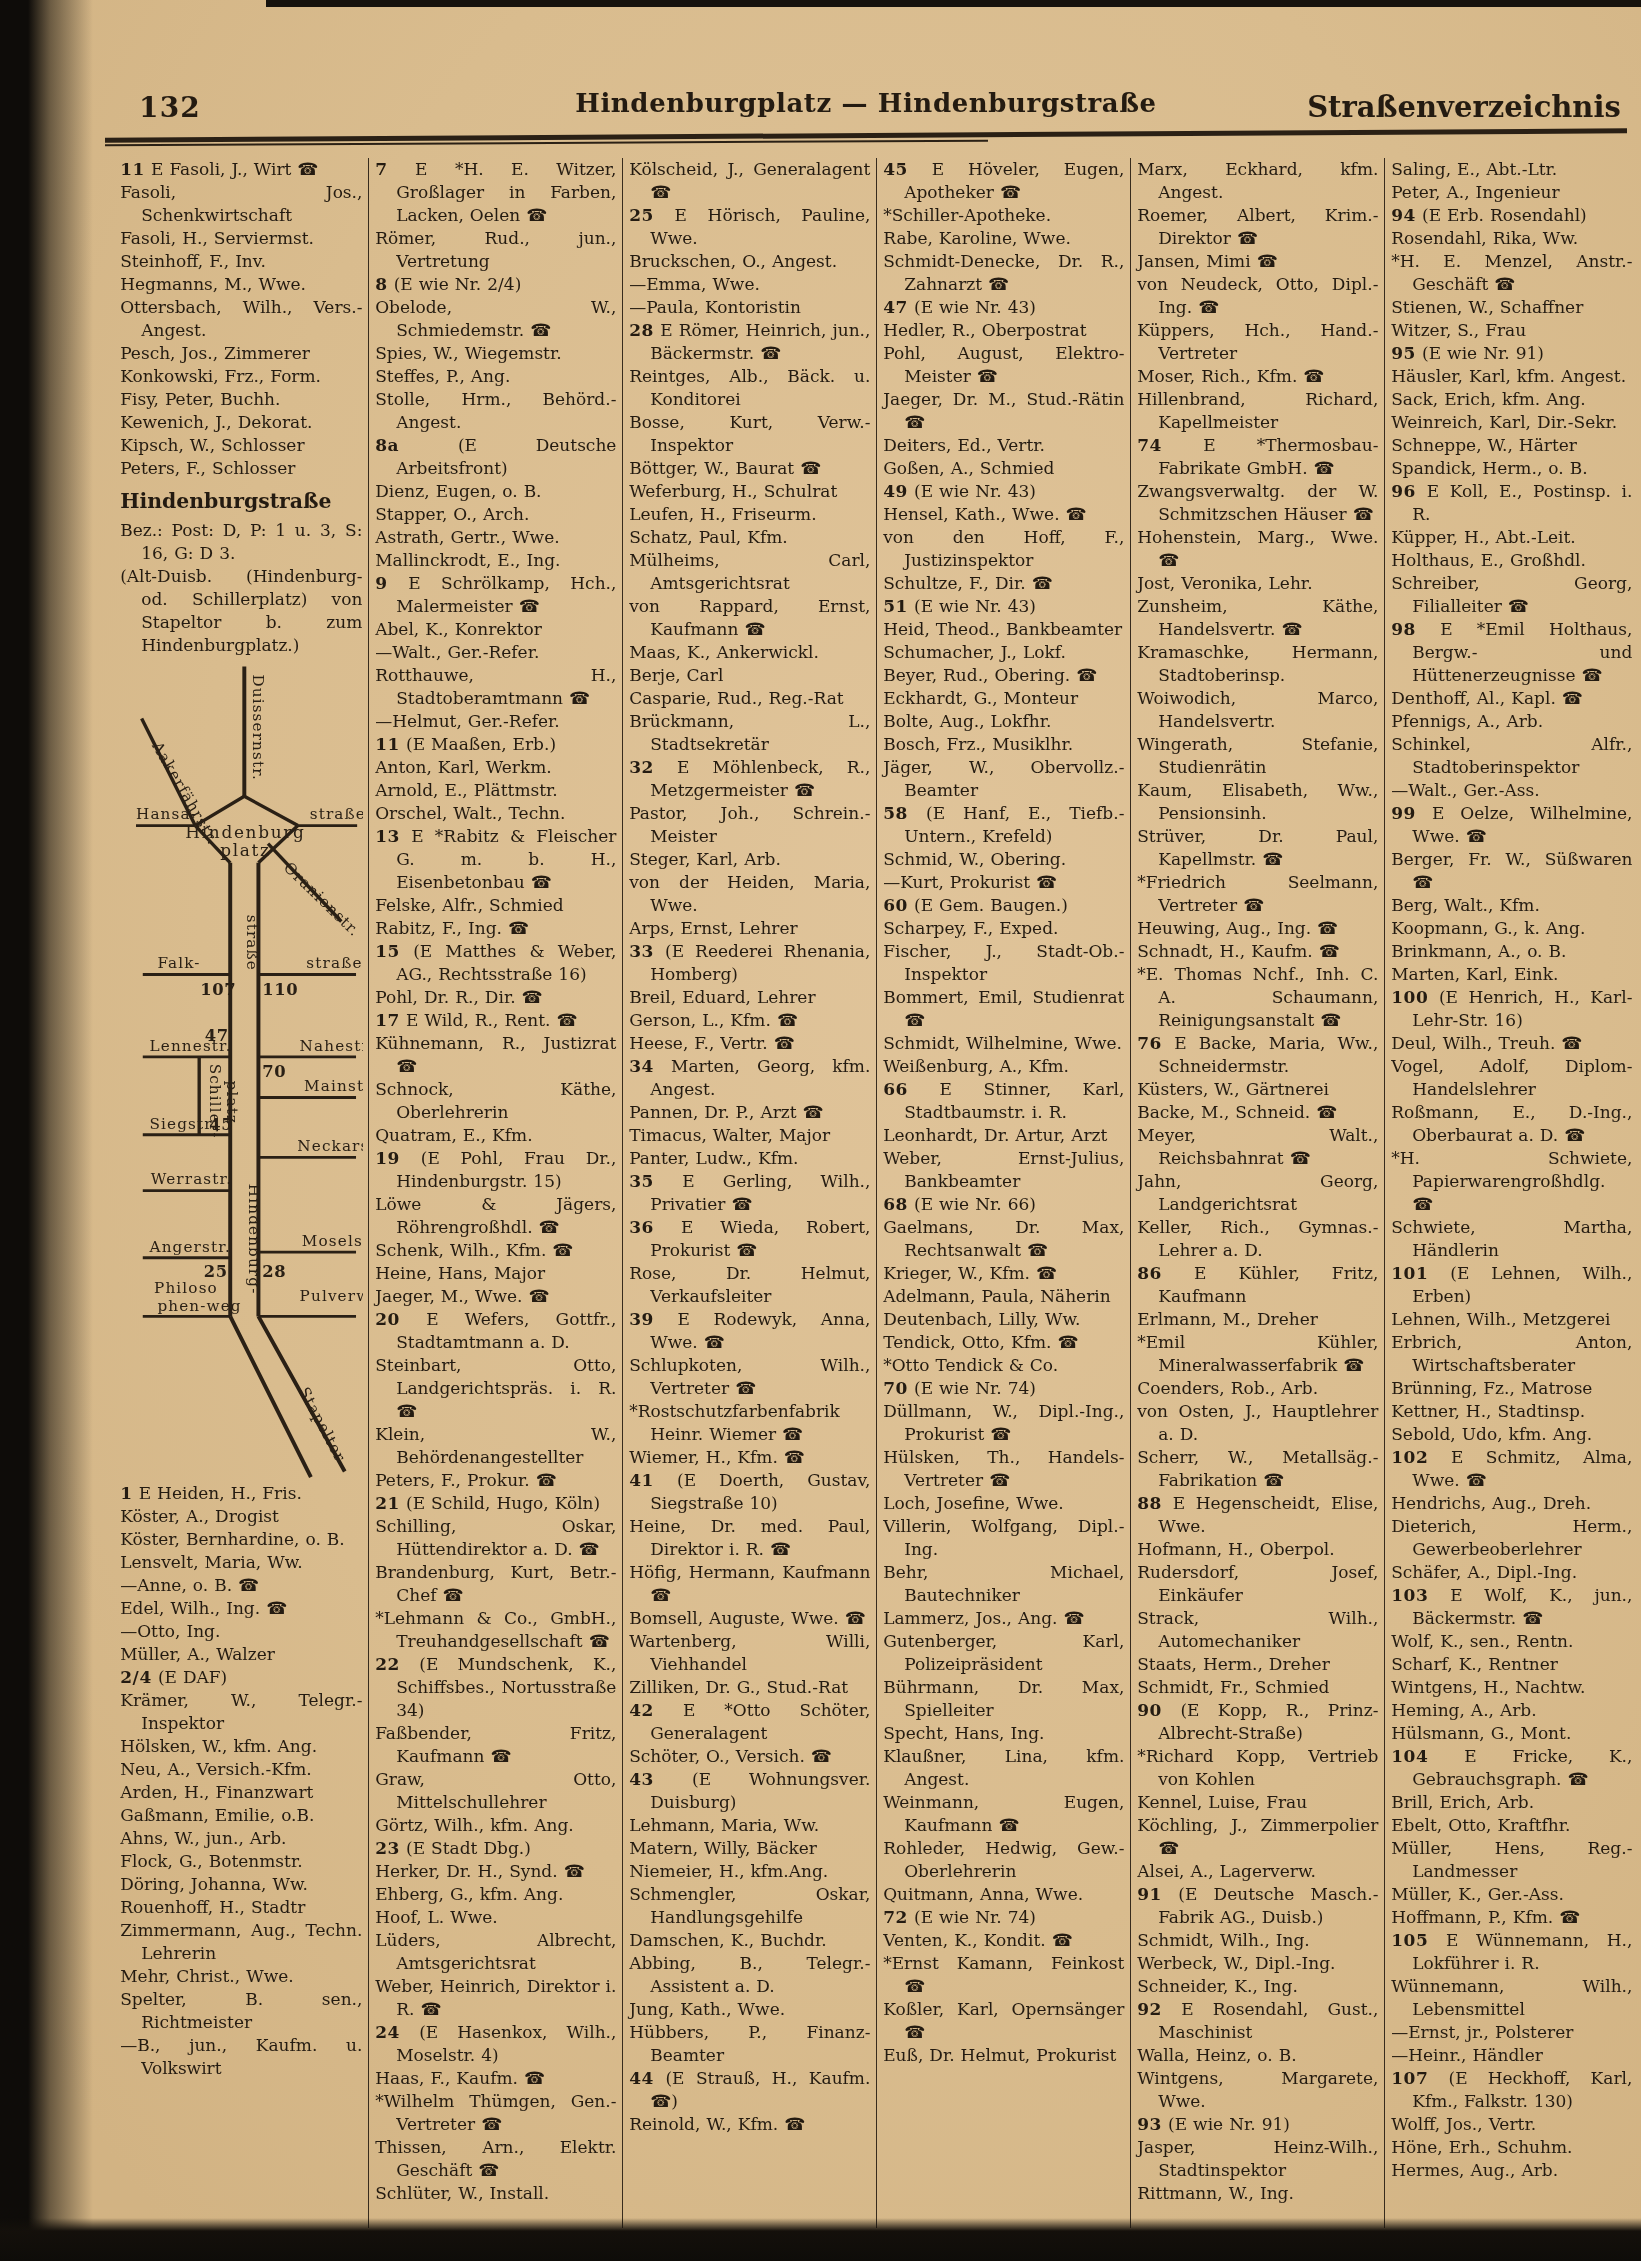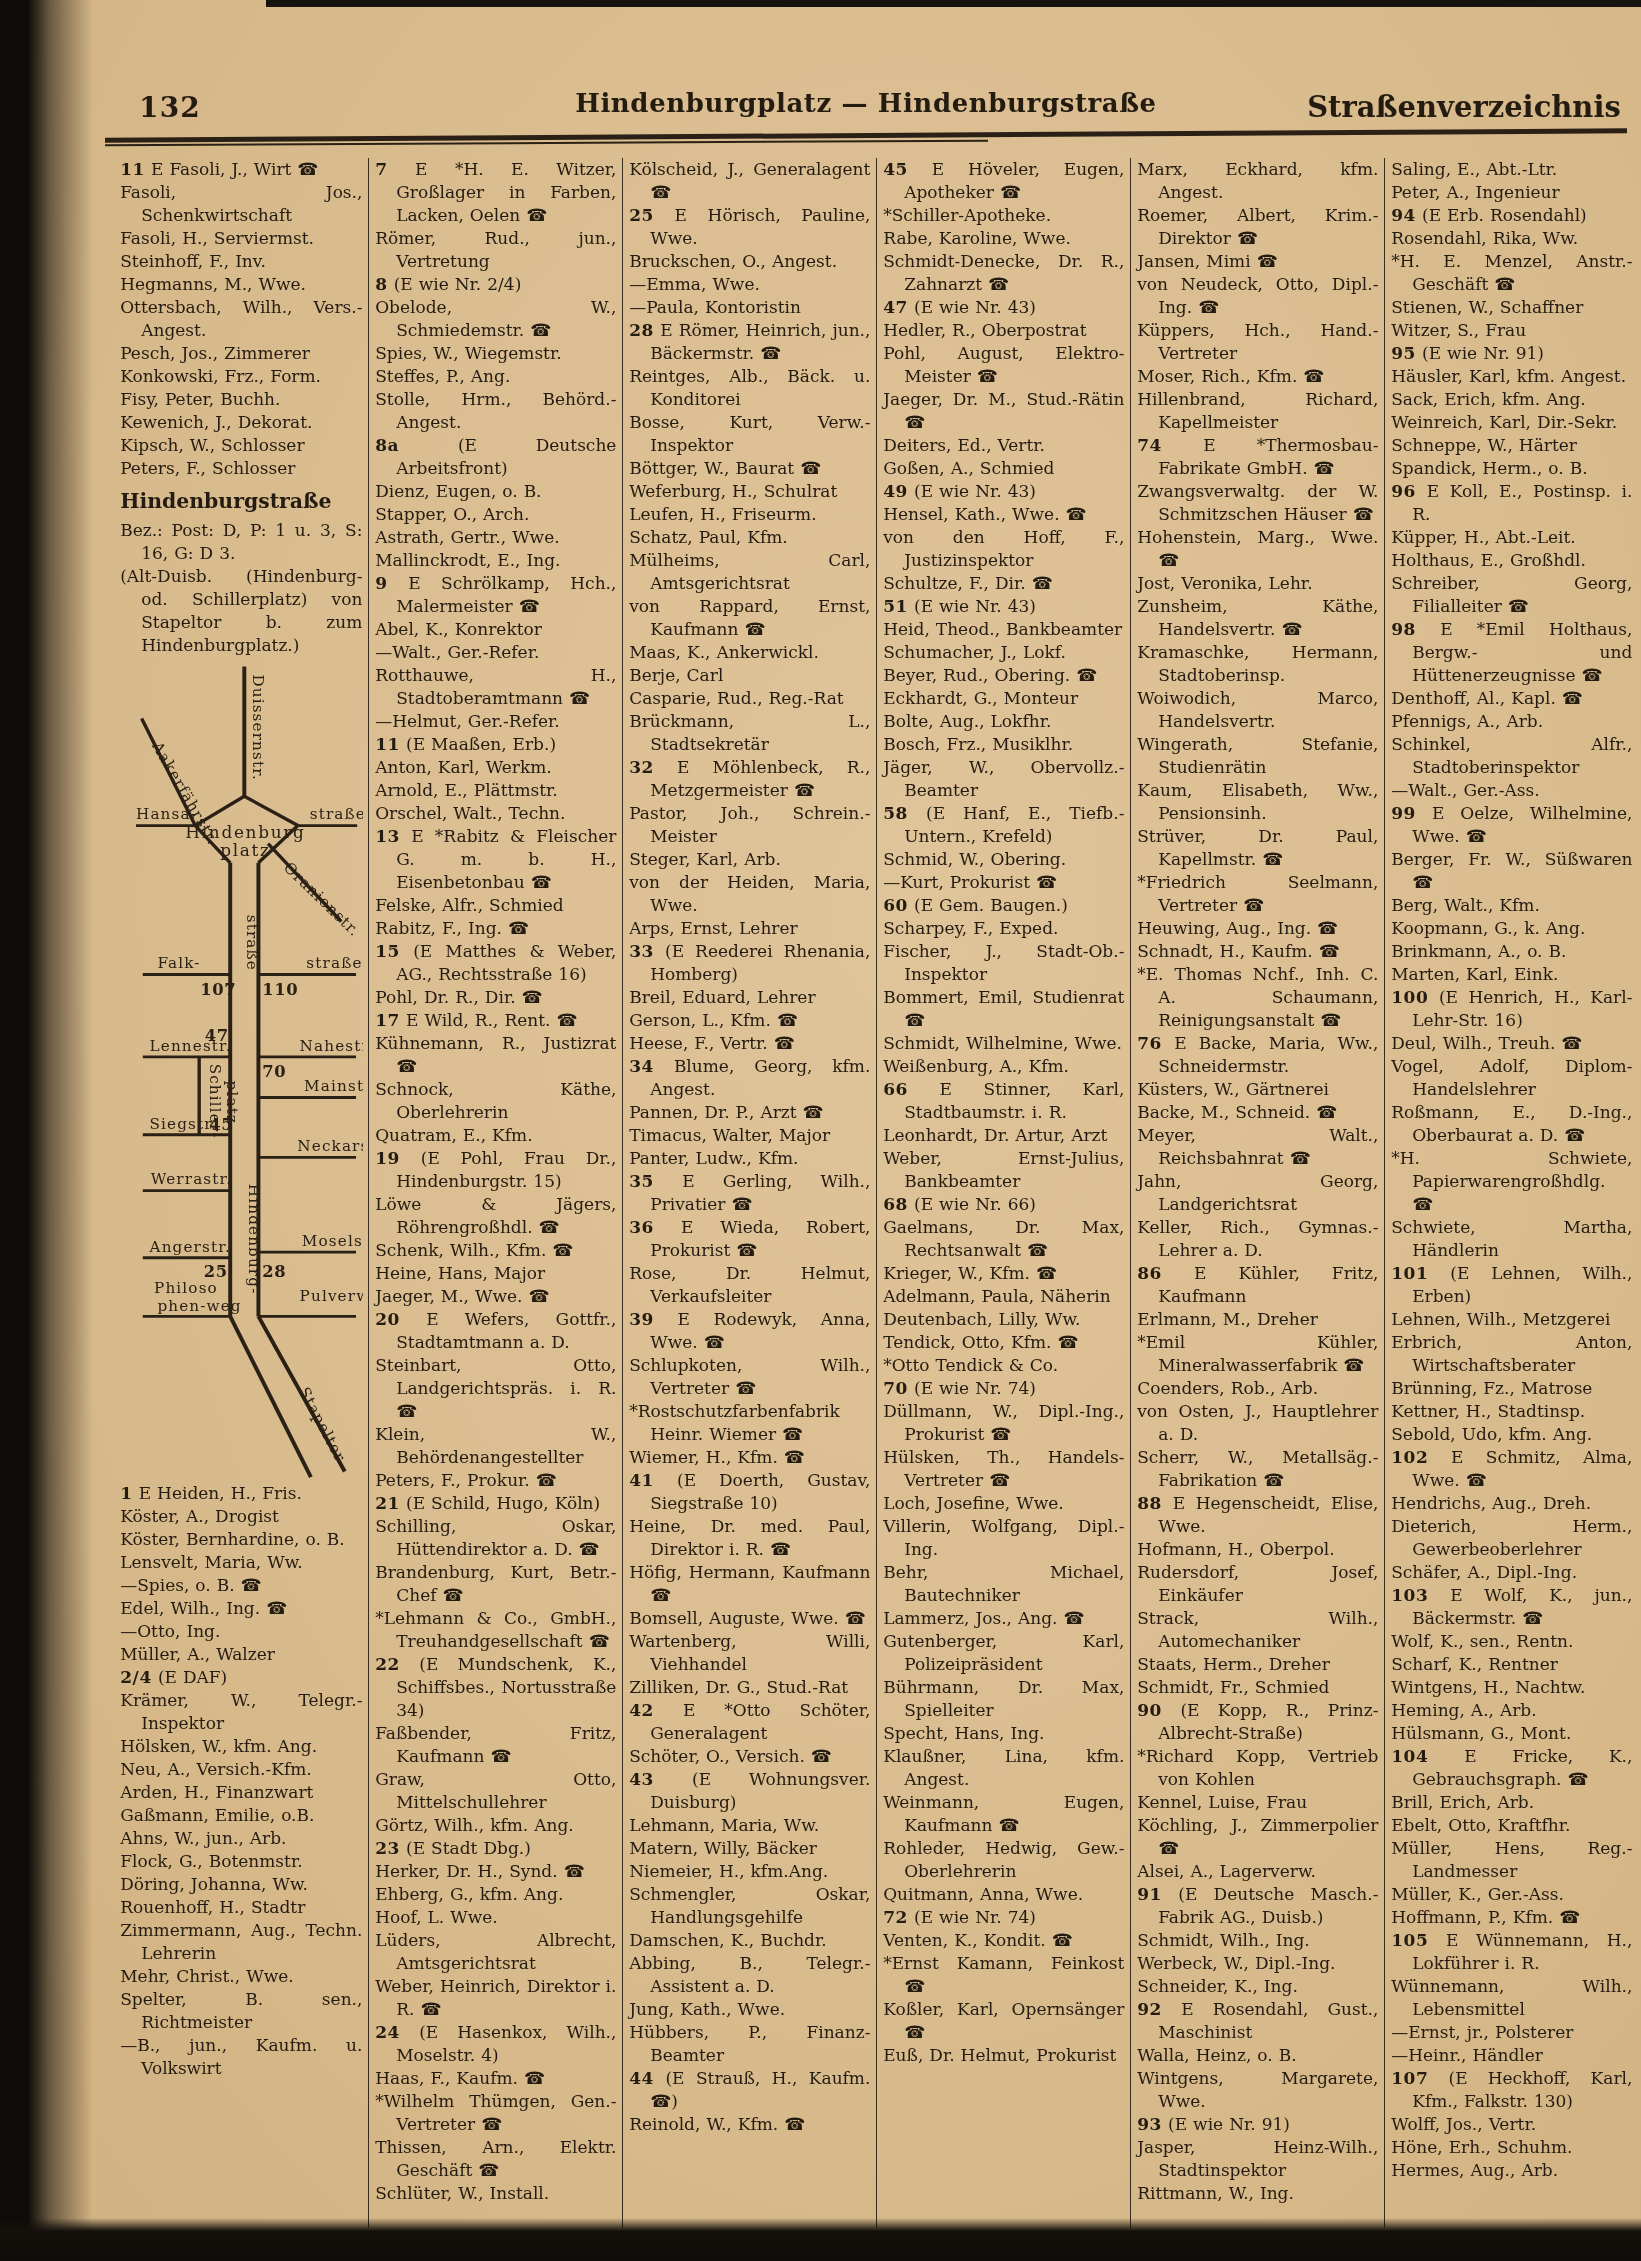--- a/index.html
+++ b/index.html
@@ -117,21 +117,21 @@
           <text x="318" y="1132">Pulverweg</text>
           <path d="M195 1160 L338 1445 M245 1160 L398 1435" stroke-width="7"></path>
           <text transform="rotate(62 316 1292)" x="316" y="1292">Stapeltor</text>
         </svg>
       </figure>
       <div>
           <p class="entry"><b class="hnum">1</b> <span>E Heiden, H., Fris.</span></p>
           <p class="entry"><span>Köster, A., Drogist</span></p>
           <p class="entry"><span>Köster, Bernhardine, o. B.</span></p>
           <p class="entry"><span>Lensvelt, Maria, Ww.</span></p>
-          <p class="entry"><span>—Spies, o. B. ☎</span></p>
+          <p class="entry"><span>—Anne, o. B. ☎</span></p>
           <p class="entry"><span>Edel, Wilh., Ing. ☎</span></p>
           <p class="entry"><span>—Otto, Ing.</span></p>
           <p class="entry"><span>Müller, A., Walzer</span></p>
           <p class="entry"><b class="hnum">2/4</b> <span>(E DAF)</span></p>
           <p class="entry"><span>Krämer, W., Telegr.-Inspektor</span></p>
           <p class="entry"><span>Hölsken, W., kfm. Ang.</span></p>
           <p class="entry"><span>Neu, A., Versich.-Kfm.</span></p>
           <p class="entry"><span>Arden, H., Finanzwart</span></p>
           <p class="entry"><span>Gaßmann, Emilie, o.B.</span></p>
           <p class="entry"><span>Ahns, W., jun., Arb.</span></p>
@@ -225,21 +225,21 @@
         <p class="entry"><span>Brückmann, L., Stadtsekretär</span></p>
         <p class="entry"><b class="hnum">32</b> <span>E Möhlenbeck, R., Metzgermeister ☎</span></p>
         <p class="entry"><span>Pastor, Joh., Schrein.-Meister</span></p>
         <p class="entry"><span>Steger, Karl, Arb.</span></p>
         <p class="entry"><span>von der Heiden, Maria, Wwe.</span></p>
         <p class="entry"><span>Arps, Ernst, Lehrer</span></p>
         <p class="entry"><b class="hnum">33</b> <span>(E Reederei Rhenania, Homberg)</span></p>
         <p class="entry"><span>Breil, Eduard, Lehrer</span></p>
         <p class="entry"><span>Gerson, L., Kfm. ☎</span></p>
         <p class="entry"><span>Heese, F., Vertr. ☎</span></p>
-        <p class="entry"><b class="hnum">34</b> <span>Blume, Georg, kfm. Angest.</span></p>
+        <p class="entry"><b class="hnum">34</b> <span>Marten, Georg, kfm. Angest.</span></p>
         <p class="entry"><span>Pannen, Dr. P., Arzt ☎</span></p>
         <p class="entry"><span>Timacus, Walter, Major</span></p>
         <p class="entry"><span>Panter, Ludw., Kfm.</span></p>
         <p class="entry"><b class="hnum">35</b> <span>E Gerling, Wilh., Privatier ☎</span></p>
         <p class="entry"><b class="hnum">36</b> <span>E Wieda, Robert, Prokurist ☎</span></p>
         <p class="entry"><span>Rose, Dr. Helmut, Verkaufsleiter</span></p>
         <p class="entry"><b class="hnum">39</b> <span>E Rodewyk, Anna, Wwe. ☎</span></p>
         <p class="entry"><span>Schlupkoten, Wilh., Vertreter ☎</span></p>
         <p class="entry"><span>*Rostschutzfarbenfabrik Heinr. Wiemer ☎</span></p>
         <p class="entry"><span>Wiemer, H., Kfm. ☎</span></p>

